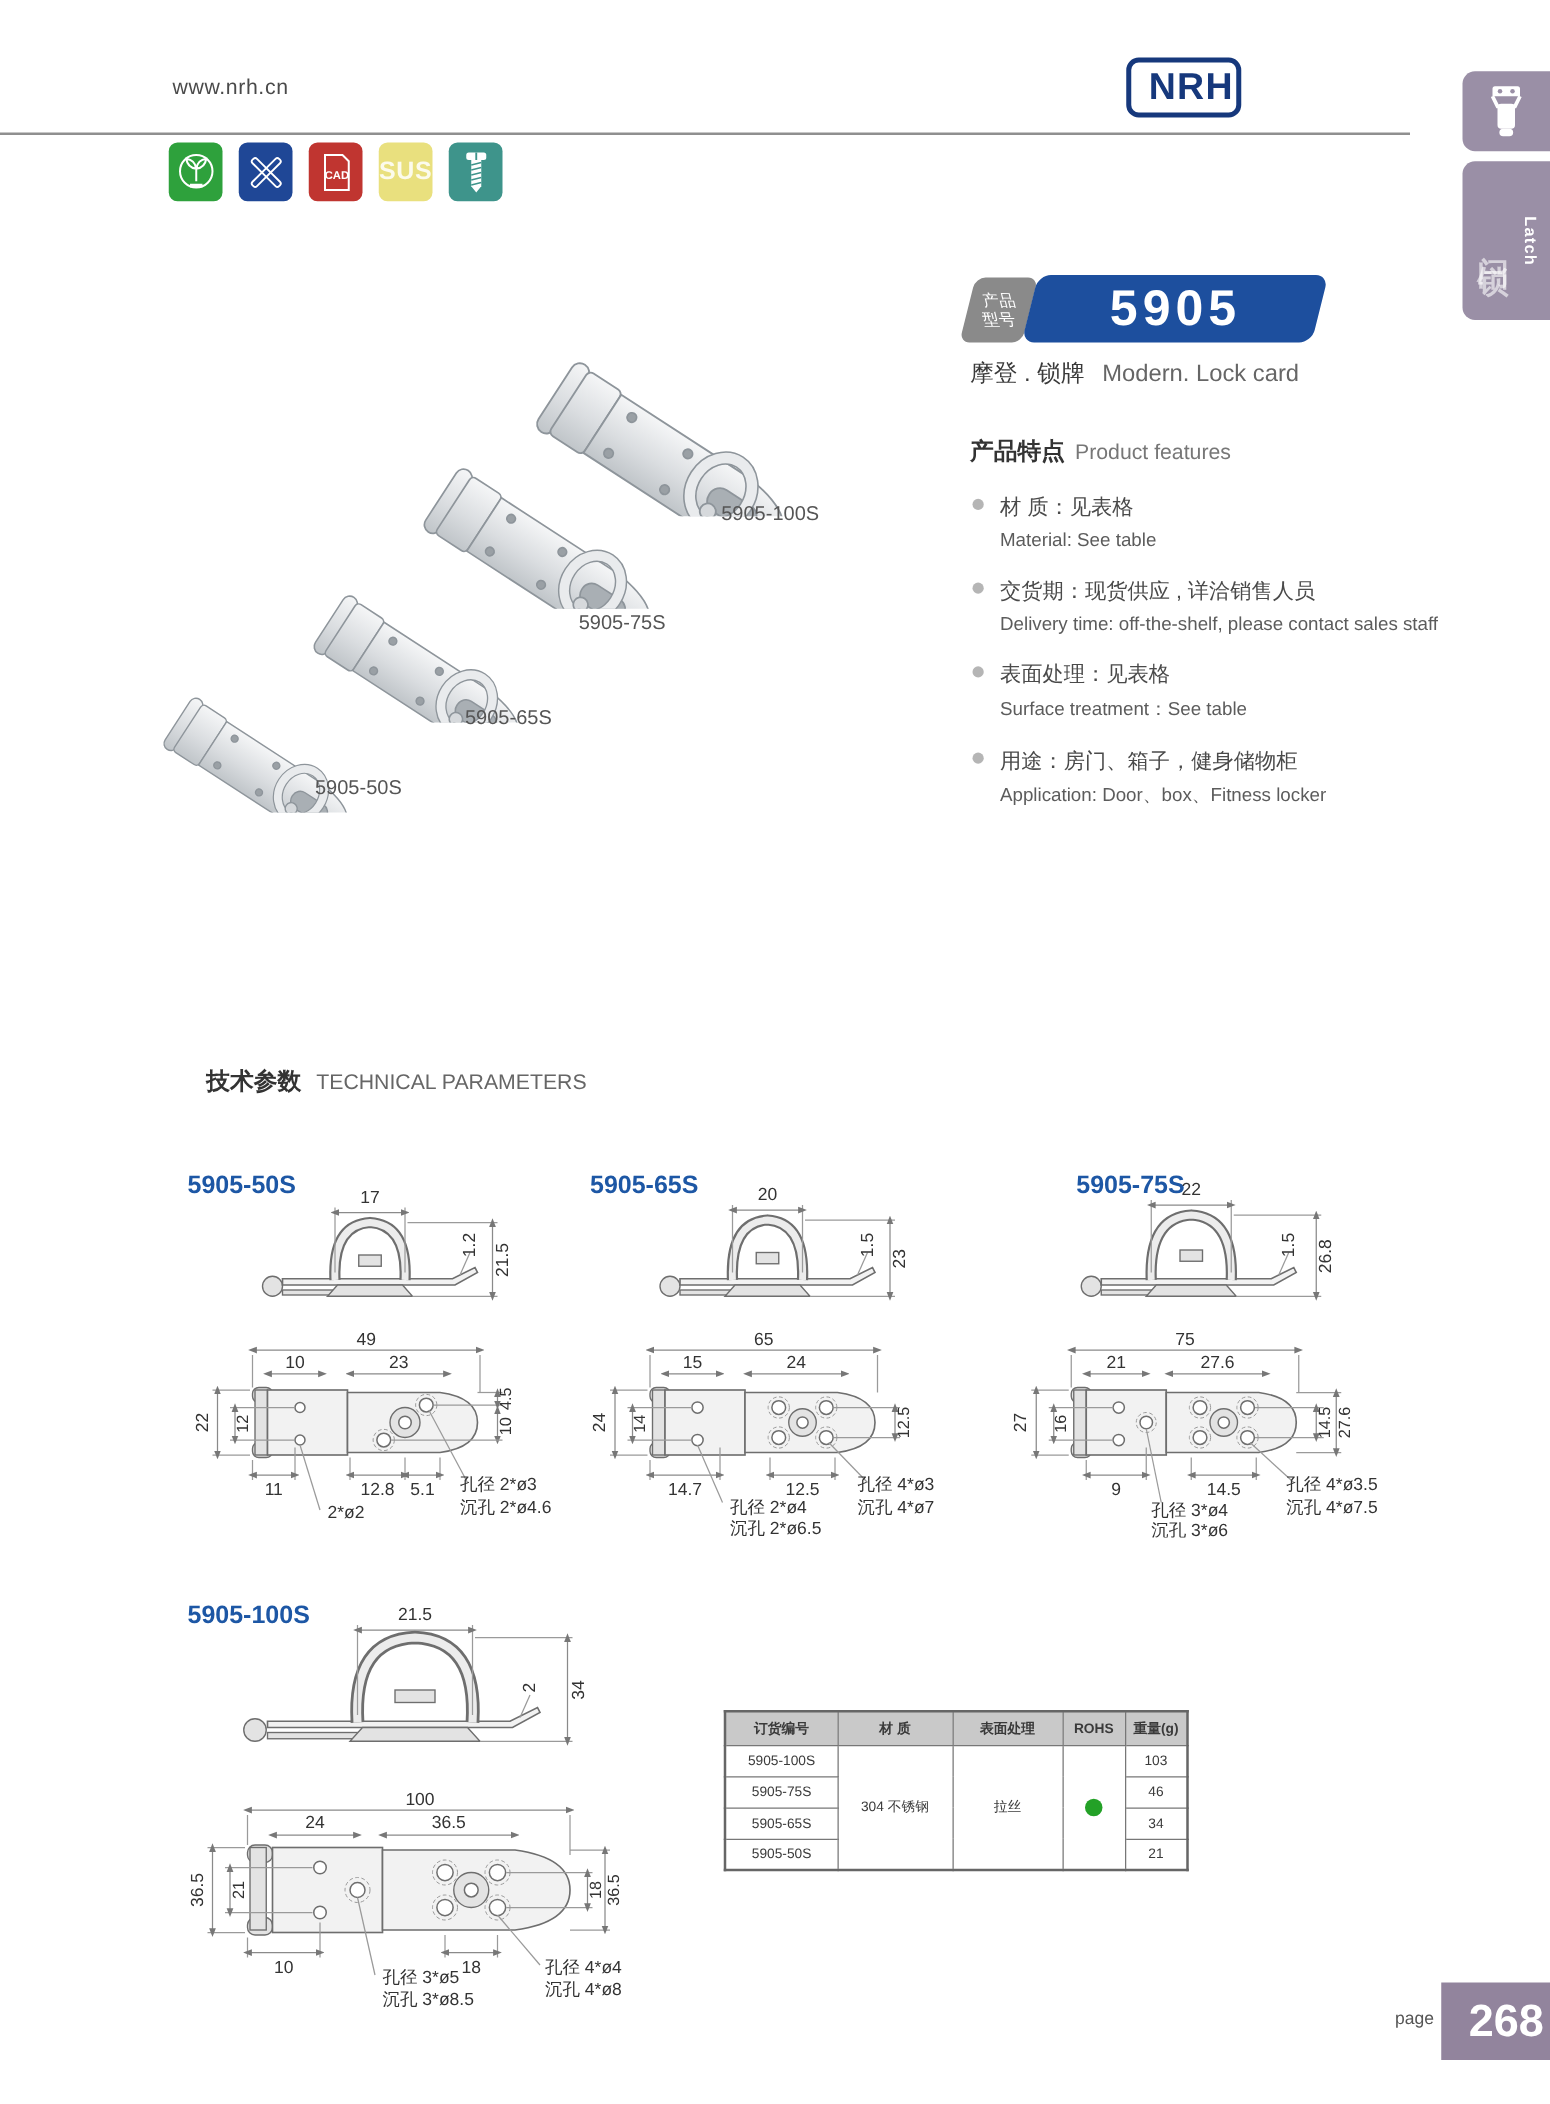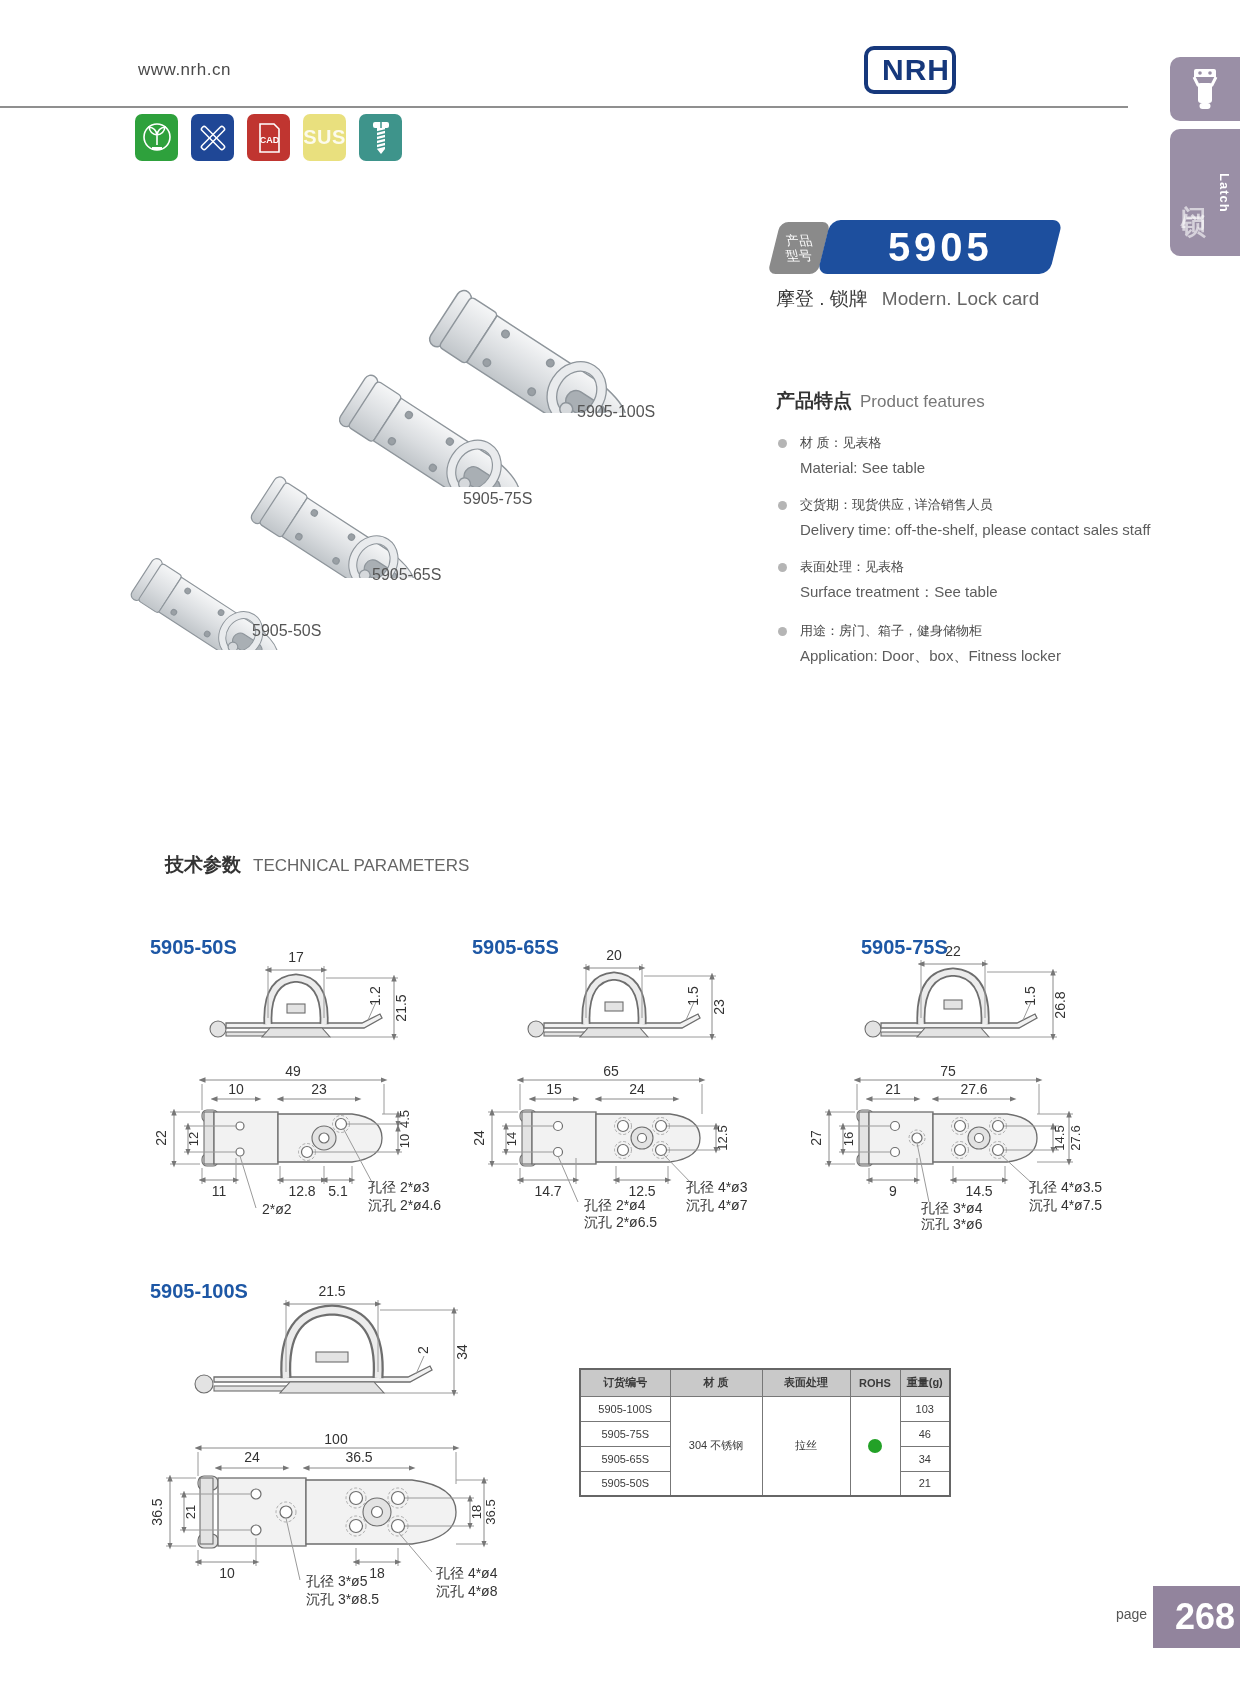--- a/index.html
+++ b/index.html
@@ -3,21 +3,21 @@
 <meta charset="utf-8">
 <style>
   * { margin:0; padding:0; box-sizing:border-box; }
   html,body { background:#ffffff; }
   body { font-family:"Liberation Sans","DejaVu Sans",sans-serif; color:#333; }
   .page { position:relative; width:1240px; height:1683px; background:#fff; overflow:hidden; }
 
   
   .url { position:absolute; left:138px; top:60px; font-size:17px; color:#4a4a4a; letter-spacing:.5px; }
   .hline { position:absolute; left:0; top:106px; width:1128px; height:2px; background:#8f8f8f; }
-  .logo-box { position:absolute; left:864px; top:46px; width:92px; height:48px; border:4px solid #16387c;
+  .logo-box { position:absolute; left:901px; top:46px; width:92px; height:48px; border:4px solid #16387c;
               border-radius:10px; display:flex; align-items:center; justify-content:center;padding-left:12px; }
   .logo-box span { font-size:30px; font-weight:bold; color:#16387c; letter-spacing:1px; }
   .brand { position:absolute; left:968px; top:44px; color:#16387c; }
   .brand .l1 { font-size:23px; font-weight:bold; letter-spacing:1px; }
   .brand .l2 { font-size:13px; font-weight:bold; letter-spacing:3.5px; margin-top:3px; }
 
   
   .icons { position:absolute; left:135px; top:114px; display:flex; gap:13px; }
   .cicon { width:43px; height:47px; border-radius:7px; display:flex; align-items:center; justify-content:center; }
   .c-eco { background:#2ea13c; } .c-tools { background:#1f4796; } .c-cad { background:#c03530; }
@@ -37,25 +37,25 @@
            transform:skewX(-14deg); border-radius:8px; display:flex; align-items:center; justify-content:center; }
   .badge div { transform:skewX(14deg); color:#fff; font-size:13px; line-height:15px; text-align:center; }
   .banner { position:absolute; left:824px; top:220px; width:232px; height:54px; background:#1d4f9e;
             transform:skewX(-14deg); border-radius:10px; display:flex; align-items:center; justify-content:center; }
   .banner div { transform:skewX(14deg); color:#fff; font-size:40px; font-weight:bold; letter-spacing:4px; }
   .subtitle { position:absolute; left:776px; top:286px; font-size:19px; color:#3a3a3a; }
   .subtitle .en { color:#666; margin-left:14px; }
 
   
   .features { position:absolute; left:776px; top:348px; width:360px; }
-  .features .ft { font-size:19px; font-weight:bold; color:#333;margin-top:40px; }
+  .features .ft { font-size:19px; font-weight:bold; color:#333; }
   .features .ft .en { font-weight:normal; font-size:17px; color:#777; margin-left:8px; }
   .feat { margin-top:20px; position:relative; padding-left:24px; }
   .feat .dot { position:absolute; left:2px; top:5px; width:9px; height:9px; border-radius:50%; background:#b5b5b5; }
-  .feat .zh { font-size:13px; color:#4a4a4a; }
+  .feat .zh { font-size:17px; color:#4a4a4a; }
   .feat .en { font-size:15px; color:#5c5c5c; margin-top:7px; white-space:nowrap; }
 
   
   .hasp-svg { position:absolute; }
   .glabel { position:absolute; font-size:16px; color:#555; }
 
   
   .tech-title { position:absolute; left:165px; top:852px; font-size:19px; font-weight:bold; color:#333; }
   .tech-title .en { font-weight:normal; font-size:17px; color:#666; margin-left:12px; }
 

